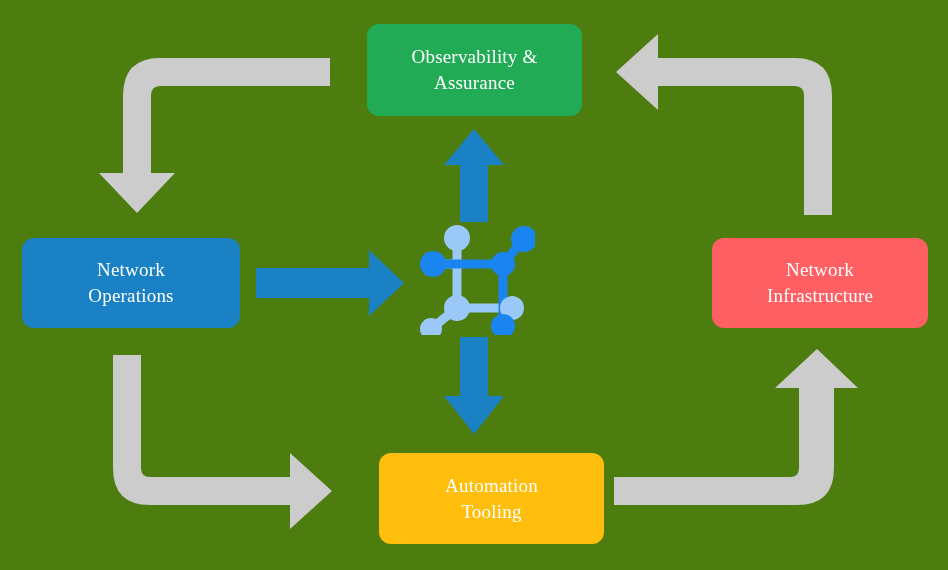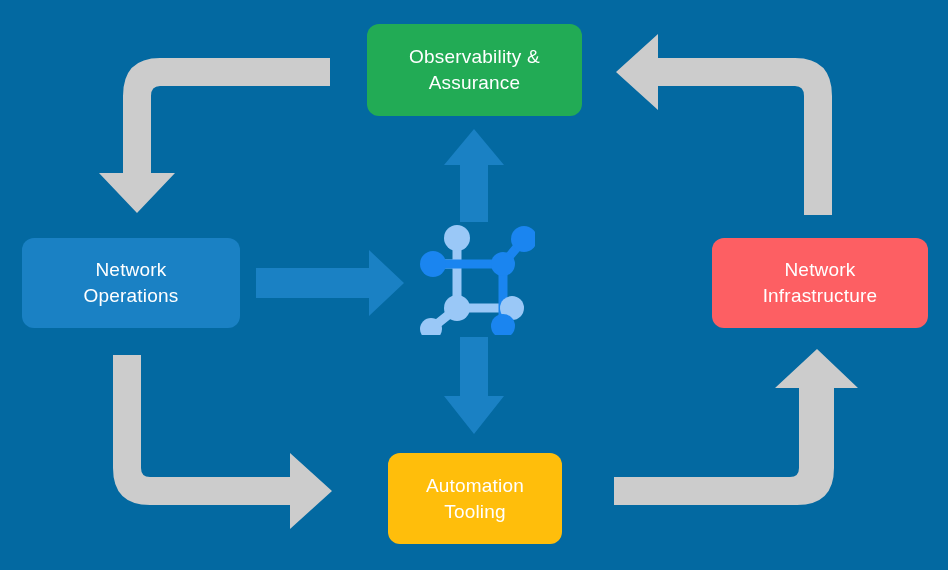--- a/index.html
+++ b/index.html
@@ -4,23 +4,23 @@
 <style>
   html, body {
     margin: 0;
     padding: 0;
     background: #000000;
   }
   #canvas {
     position: relative;
     width: 948px;
     height: 570px;
-    background: #0369a1;
+    background: #4d7c0f;
     overflow: hidden;
-    font-family: Liberation Sans, sans-serif;
+    font-family: Liberation Serif, serif;
   }
   .node-box {
     position: absolute;
     border-radius: 12px;
     display: flex;
     align-items: center;
     justify-content: center;
     text-align: center;
     color: #ffffff;
     font-size: 19px;
@@ -34,21 +34,21 @@
   #box-observability {
     left: 367px; top: 24px; width: 215px; height: 92px;
   }
   #box-network-operations {
     left: 22px; top: 238px; width: 218px; height: 90px;
   }
   #box-network-infrastructure {
     left: 712px; top: 238px; width: 216px; height: 90px;
   }
   #box-automation-tooling {
-    left: 388px; top: 453px; width: 174px; height: 91px;
+    left: 379px; top: 453px; width: 225px; height: 91px;
   }
   .svg-layer {
     position: absolute;
     left: 0; top: 0;
     width: 948px;
     height: 570px;
     pointer-events: none;
   }
   .center-icon {
     position: absolute;

